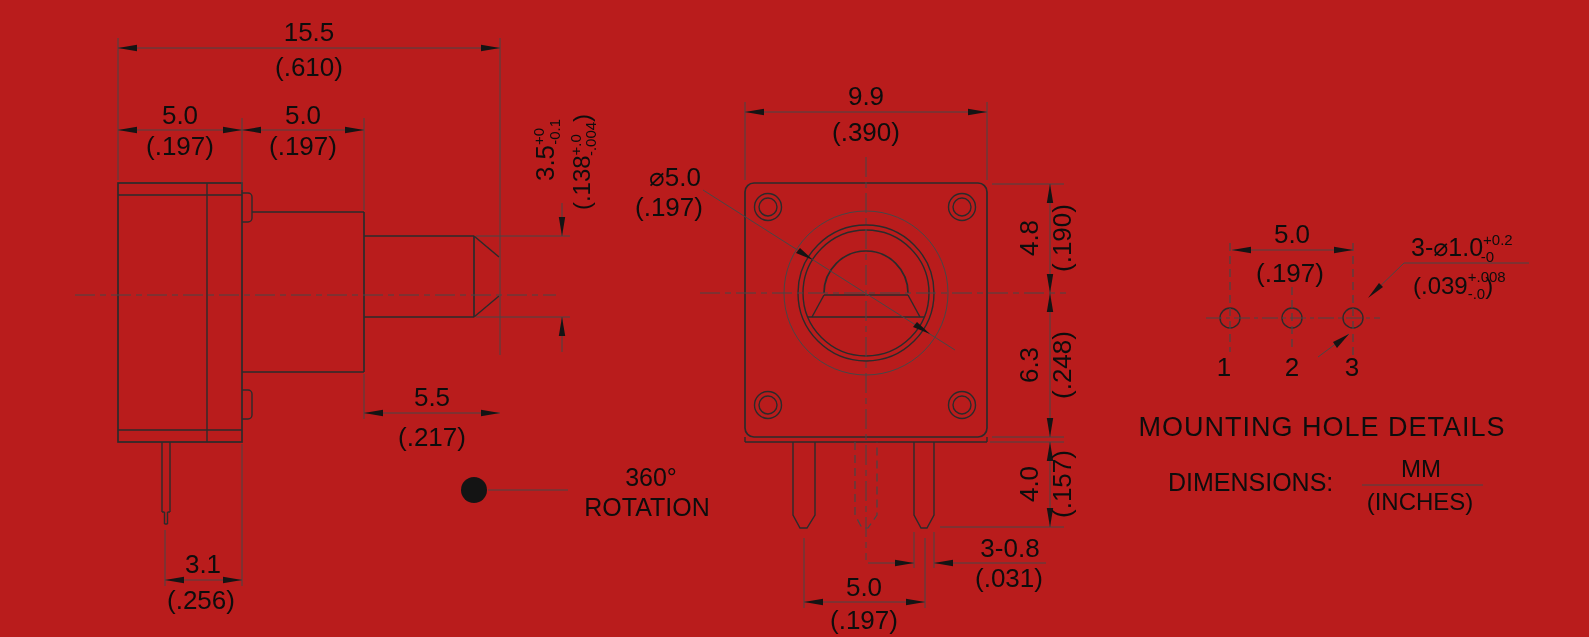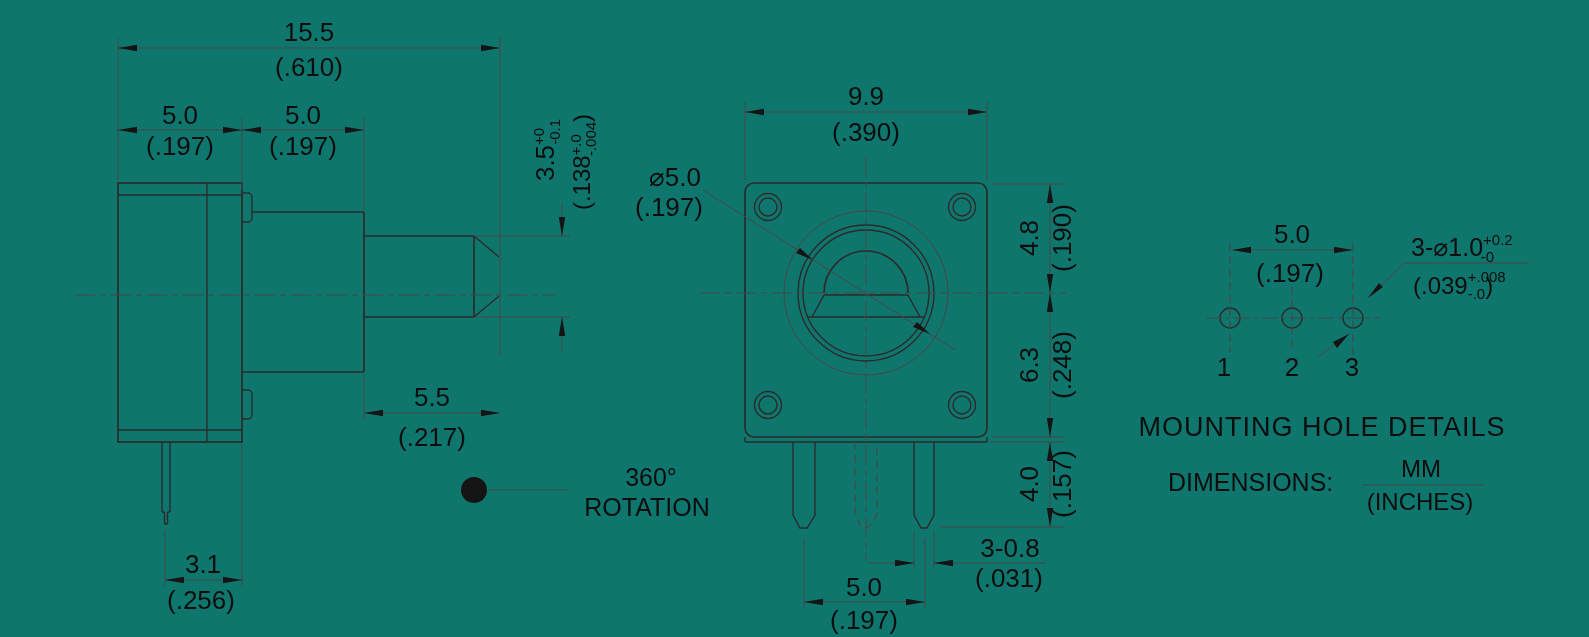--- a/index.html
+++ b/index.html
@@ -1,16 +1,16 @@
 <!DOCTYPE html>
 <html><head>
 <meta charset="utf-8">
 <style>
   html,body{margin:0;padding:0;background:#ffffff;}
-  .stage{position:relative;width:1589px;height:637px;background:#0f766e;overflow:hidden;}
+  .stage{position:relative;width:1589px;height:637px;background:#b91c1c;overflow:hidden;}
   svg{display:block;}
   svg text{fill:#0d0d0d;font-family:"Liberation Sans","DejaVu Sans",sans-serif;}
   .o{stroke:#2b2b2b;stroke-width:1.7;fill:none;}
   .o2{stroke:#2b2b2b;stroke-width:1.4;fill:none;}
   .tl{stroke:#474747;stroke-width:1;fill:none;}
   .cl{stroke:#474747;stroke-width:1;fill:none;stroke-dasharray:20 5 6 5;}
   .dsh{stroke:#474747;stroke-width:1.2;fill:none;stroke-dasharray:8 5;}
   .dd{stroke:#474747;stroke-width:1.1;fill:none;stroke-dasharray:16 4 4 4;}
   .ar{fill:#141414;stroke:none;}
   .fz{font-size:26px;}

